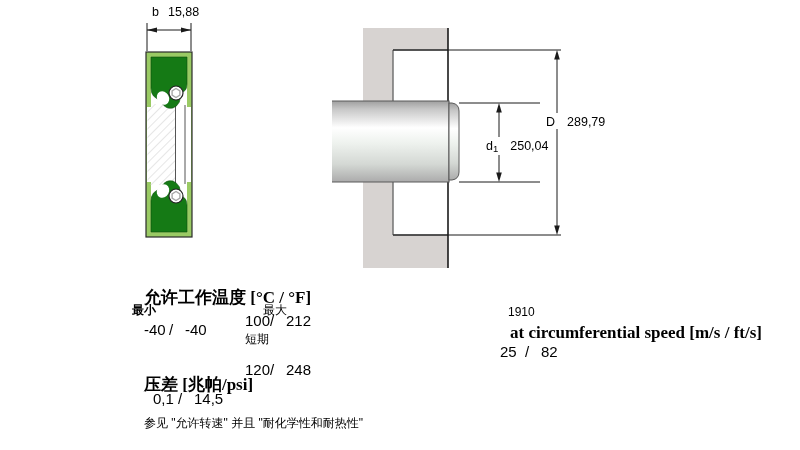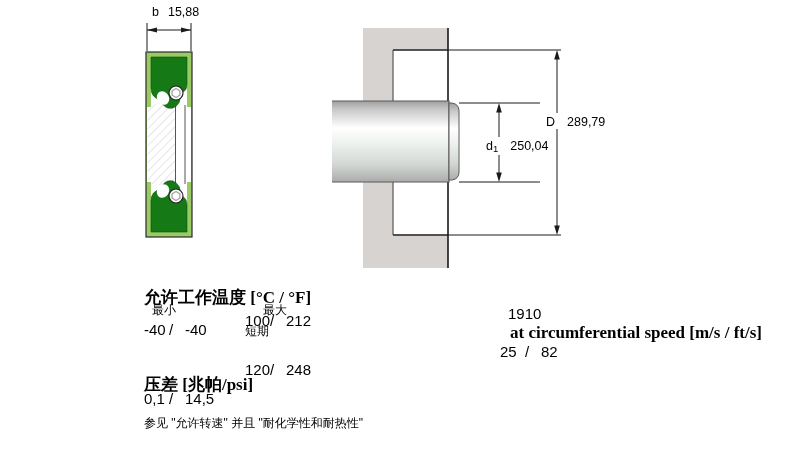--- a/index.html
+++ b/index.html
@@ -128,53 +128,53 @@
   </div>
 
   <div class="abs dimlabel" style="left:546px;top:115px;">
     <span>D</span>
       <span class="gap10"></span>
       <span>289,79</span>
   </div>
 
   <div class="abs bighead" style="left:144px;top:286px;">允许工作温度 [°C / °F]</div>
 
-  <div class="abs cjk" style="left:152px;top:302px;">最小</div>
+  <div class="abs cjk" style="left:132px;top:302px;font-weight:bold;">最小</div>
   <div class="abs cjk" style="left:263px;top:302px;">最大</div>
 
   <div class="abs vrow" style="left:144px;top:321px;">
     <span class="c1">-40</span>
     <span class="sl">/</span>
     <span>-40</span>
   </div>
   <div class="abs vrow" style="left:245px;top:312px;">
     <span class="c1">100</span>
     <span class="sl">/</span>
     <span>212</span>
   </div>
 
-  <div class="abs cjk" style="left:245px;top:323px;font-family:Liberation Mono, monospace;">短期</div>
+  <div class="abs cjk" style="left:245px;top:331px;font-family:Liberation Mono, monospace;">短期</div>
 
   <div class="abs vrow" style="left:245px;top:361px;align-items:flex-end;">
     <span class="c1">120</span>
     <span class="sl">/</span>
     <span>248</span>
   </div>
 
   <div class="abs bighead" style="left:144px;top:373px;">压差 [兆帕/psi]</div>
 
-  <div class="abs vrow" style="left:144px;top:390px;align-items:center;">
+  <div class="abs vrow" style="left:153px;top:390px;align-items:center;">
     <span class="c1">0,1</span>
     <span class="sl">/</span>
     <span>14,5</span>
   </div>
 
   <div class="abs cjk" style="left:144px;top:415px;">参见 "允许转速" 并且 "耐化学性和耐热性"</div>
 
-  <div class="abs" style="left:508px;top:305px;font-size:15px;">1910</div>
+  <div class="abs" style="left:508px;top:305px;font-size:12px;">1910</div>
 
   <div class="abs bighead" style="left:510px;top:323px;">at circumferential speed [m/s / ft/s]</div>
   <div class="abs vrow" style="left:500px;top:343px;">
     <span class="c1">25</span>
     <span class="sl">/</span>
     <span>82</span>
   </div>
 
 </div>
 

